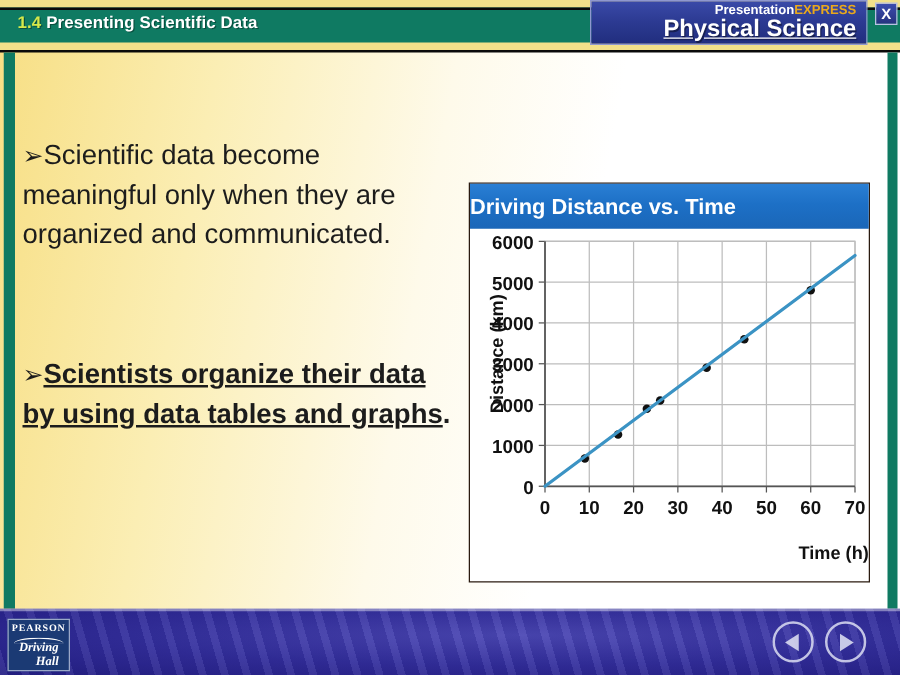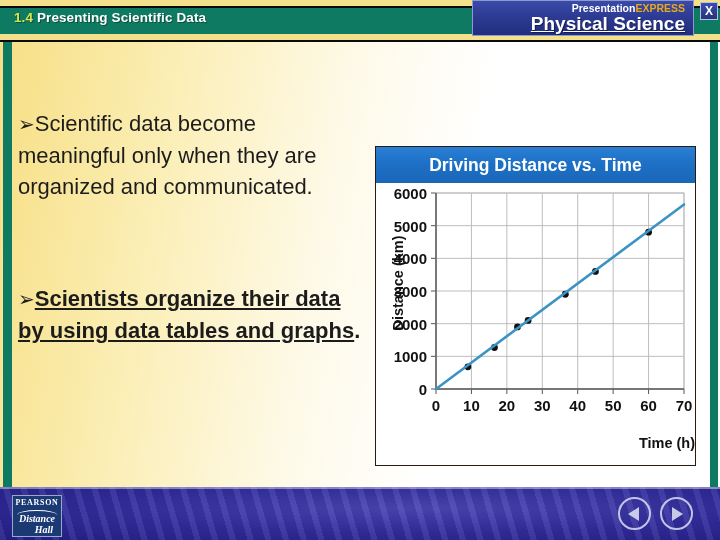--- a/index.html
+++ b/index.html
@@ -192,21 +192,21 @@
   }
   .chart-title-bar {
     position: absolute;
     left: 0; top: 0;
     width: 319px;
     height: 36px;
     background: linear-gradient(180deg, #2a7fd4 0%, #1d70c6 45%, #1a66b8 100%);
     color: #ffffff;
     font-size: 17.5px;
     font-weight: bold;
-    text-align: center;
+    text-align: left;
     line-height: 36px;
     white-space: nowrap;
   }
   .chart-area {
     position: absolute;
     left: 0;
     top: 36px;
     width: 319px;
     height: 282px;
   }
@@ -263,21 +263,21 @@
   .bottom-bar-hilite {
     position: absolute;
     left: 0; top: 0;
     width: 720px;
     height: 2px;
     background: rgba(255,255,255,0.42);
   }
 
   .pearson-logo {
     position: absolute;
-    left: 12px;
+    left: 6px;
     top: 8px;
     width: 50px;
     height: 42px;
     background: #1b3a74;
     border: 1px solid #9aa8c8;
     box-sizing: border-box;
     overflow: hidden;
   }
   .pearson-top {
     position: absolute;
@@ -458,21 +458,21 @@
       </div>
     </div>
   </div>
 
   <div class="bottom-bar">
     <div class="bottom-bar-hilite"></div>
 
     <div class="pearson-logo">
       <div class="pearson-top">PEARSON</div>
       <div class="pearson-rule"></div>
-      <div class="prentice-text">Distance</div>
+      <div class="prentice-text">Driving</div>
       <div class="prentice-hall-2">Hall</div>
     </div>
 
     <div class="nav-button" id="nav-prev">
       <div class="nav-tri tri-left"></div>
     </div>
     <div class="nav-button" id="nav-next">
       <div class="nav-tri tri-right"></div>
     </div>
   </div>

